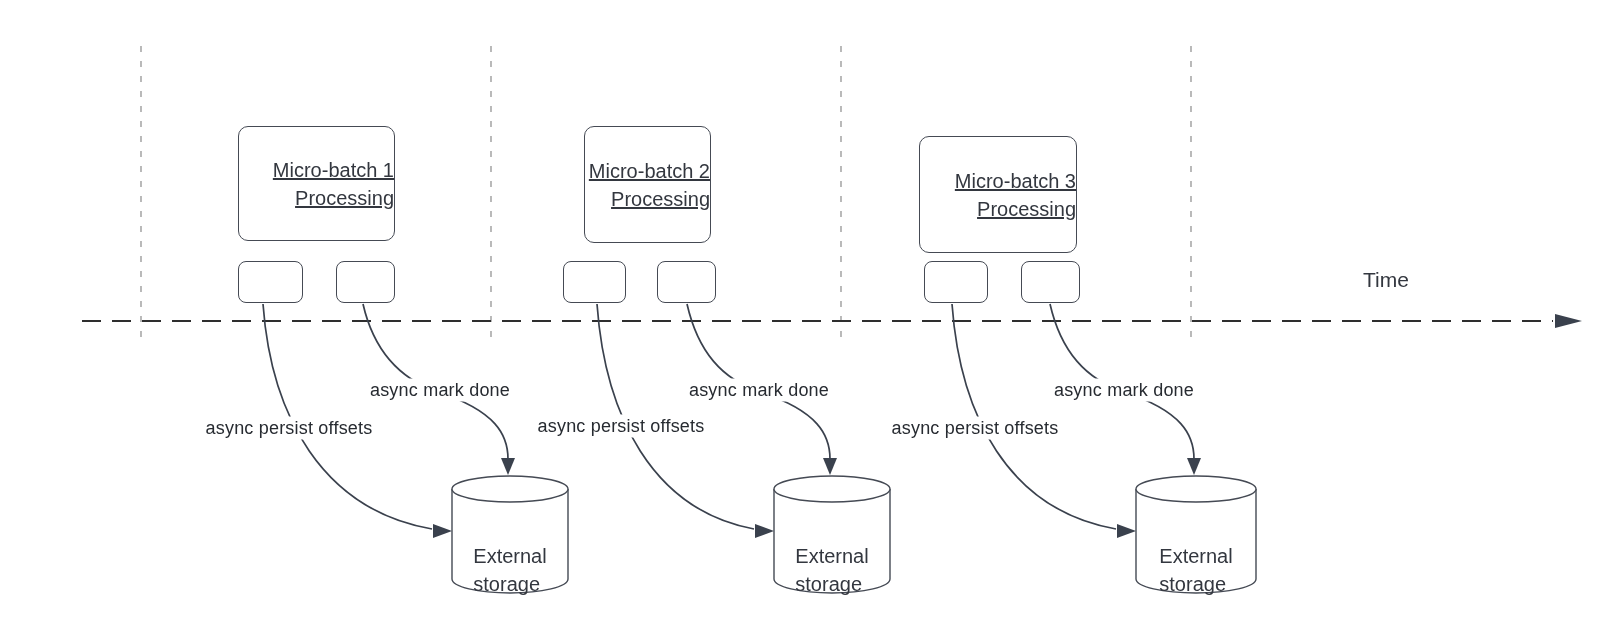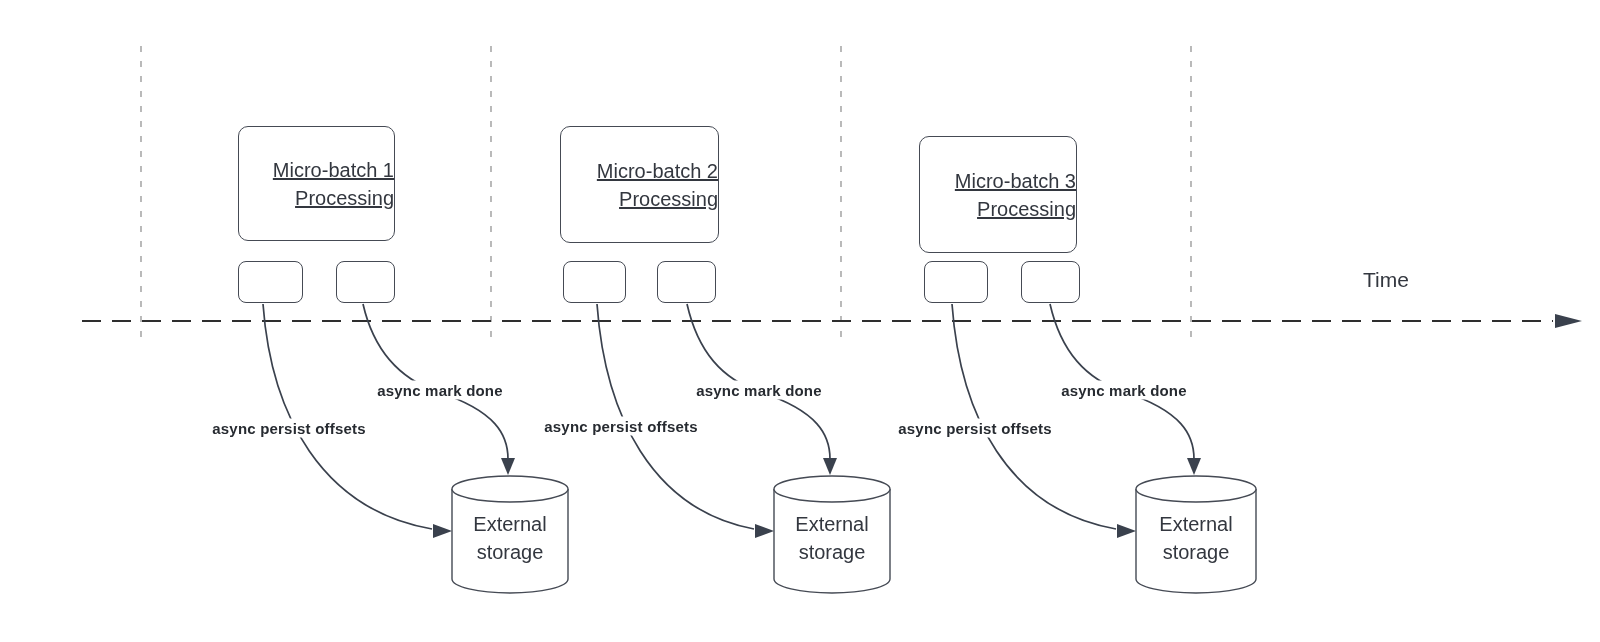--- a/index.html
+++ b/index.html
@@ -66,33 +66,34 @@
     position: absolute;
     border: 1.5px solid var(--shape-stroke);
     border-radius: 8px;
     background: #ffffff;
   }
   .flow-label {
     position: absolute;
     transform: translate(-50%, -50%);
     background: #ffffff;
     padding: 1px 3px;
-    font-size: 15px;
-    font-weight: 700;
+    font-size: 18px;
+    font-weight: 400;
     letter-spacing: 0.2px;
     white-space: nowrap;
     color: var(--label-text-color);
   }
   .storage-label {
     position: absolute;
     transform: translate(-50%, -50%);
-    text-align: center;
+    text-align: left;
     font-size: 20px;
     line-height: 28px;
     color: var(--text-color);
+    margin-top: 32px;
   }
   .storage-label span, .proc-box span { display: block; }
   .time-label {
     position: absolute;
     transform: translate(-50%, -50%);
     font-size: 21px;
     color: var(--text-color);
     white-space: nowrap;
   }
 </style>
@@ -141,21 +142,21 @@
   </div>
   <div class="task-box" style="left:238px; top:261px; width:65px; height:42px;"></div>
   <div class="task-box" style="left:336px; top:261px; width:59px; height:42px;"></div>
   <div class="flow-label" style="left:289px; top:428px;">async persist offsets</div>
   <div class="flow-label" style="left:440px; top:390px;">async mark done</div>
   <div class="storage-label" style="left:510px; top:538px;">
     <span>External</span>
     <span>storage</span>
   </div>
 
-  <div class="proc-box" style="left:560px; top:126px; width:159px; height:117px;">
+  <div class="proc-box" style="left:584px; top:126px; width:127px; height:117px;">
     <span>Micro-batch 2</span>
     <span>Processing</span>
   </div>
   <div class="task-box" style="left:563px; top:261px; width:63px; height:42px;"></div>
   <div class="task-box" style="left:657px; top:261px; width:59px; height:42px;"></div>
   <div class="flow-label" style="left:621px; top:426px;">async persist offsets</div>
   <div class="flow-label" style="left:759px; top:390px;">async mark done</div>
   <div class="storage-label" style="left:832px; top:538px;">
     <span>External</span>
     <span>storage</span>

